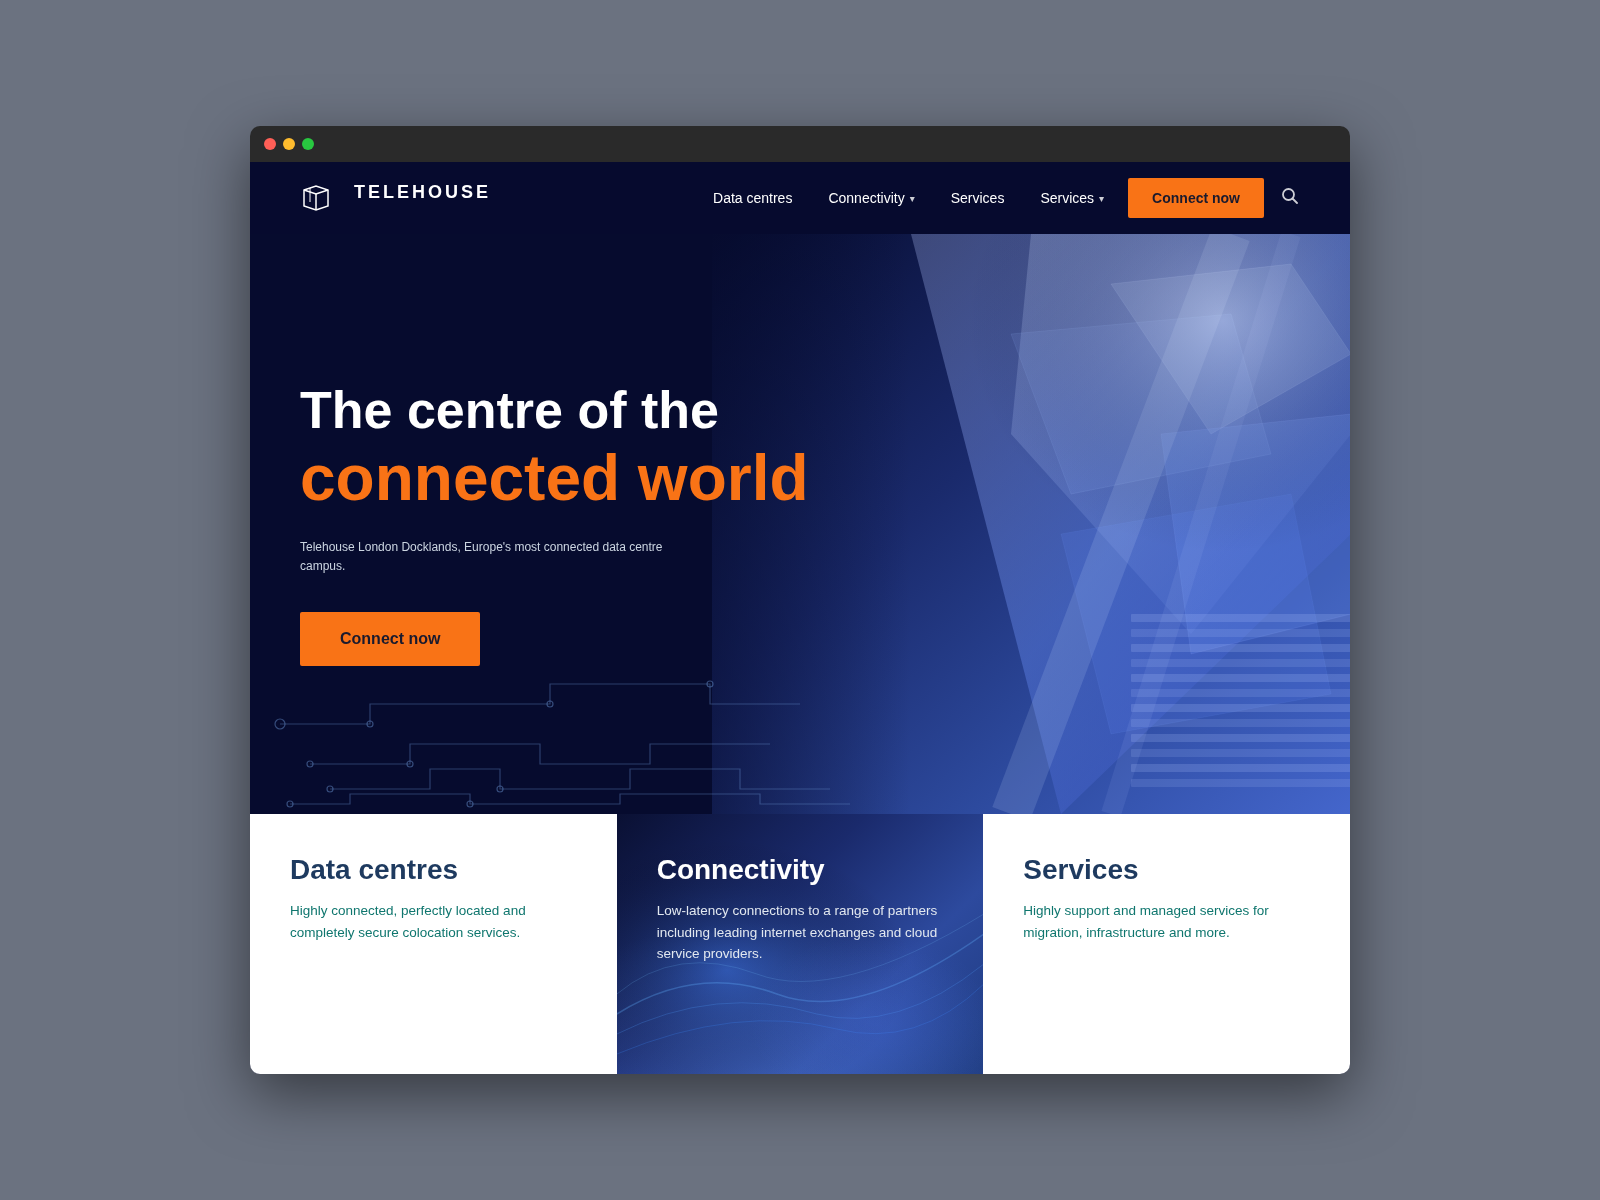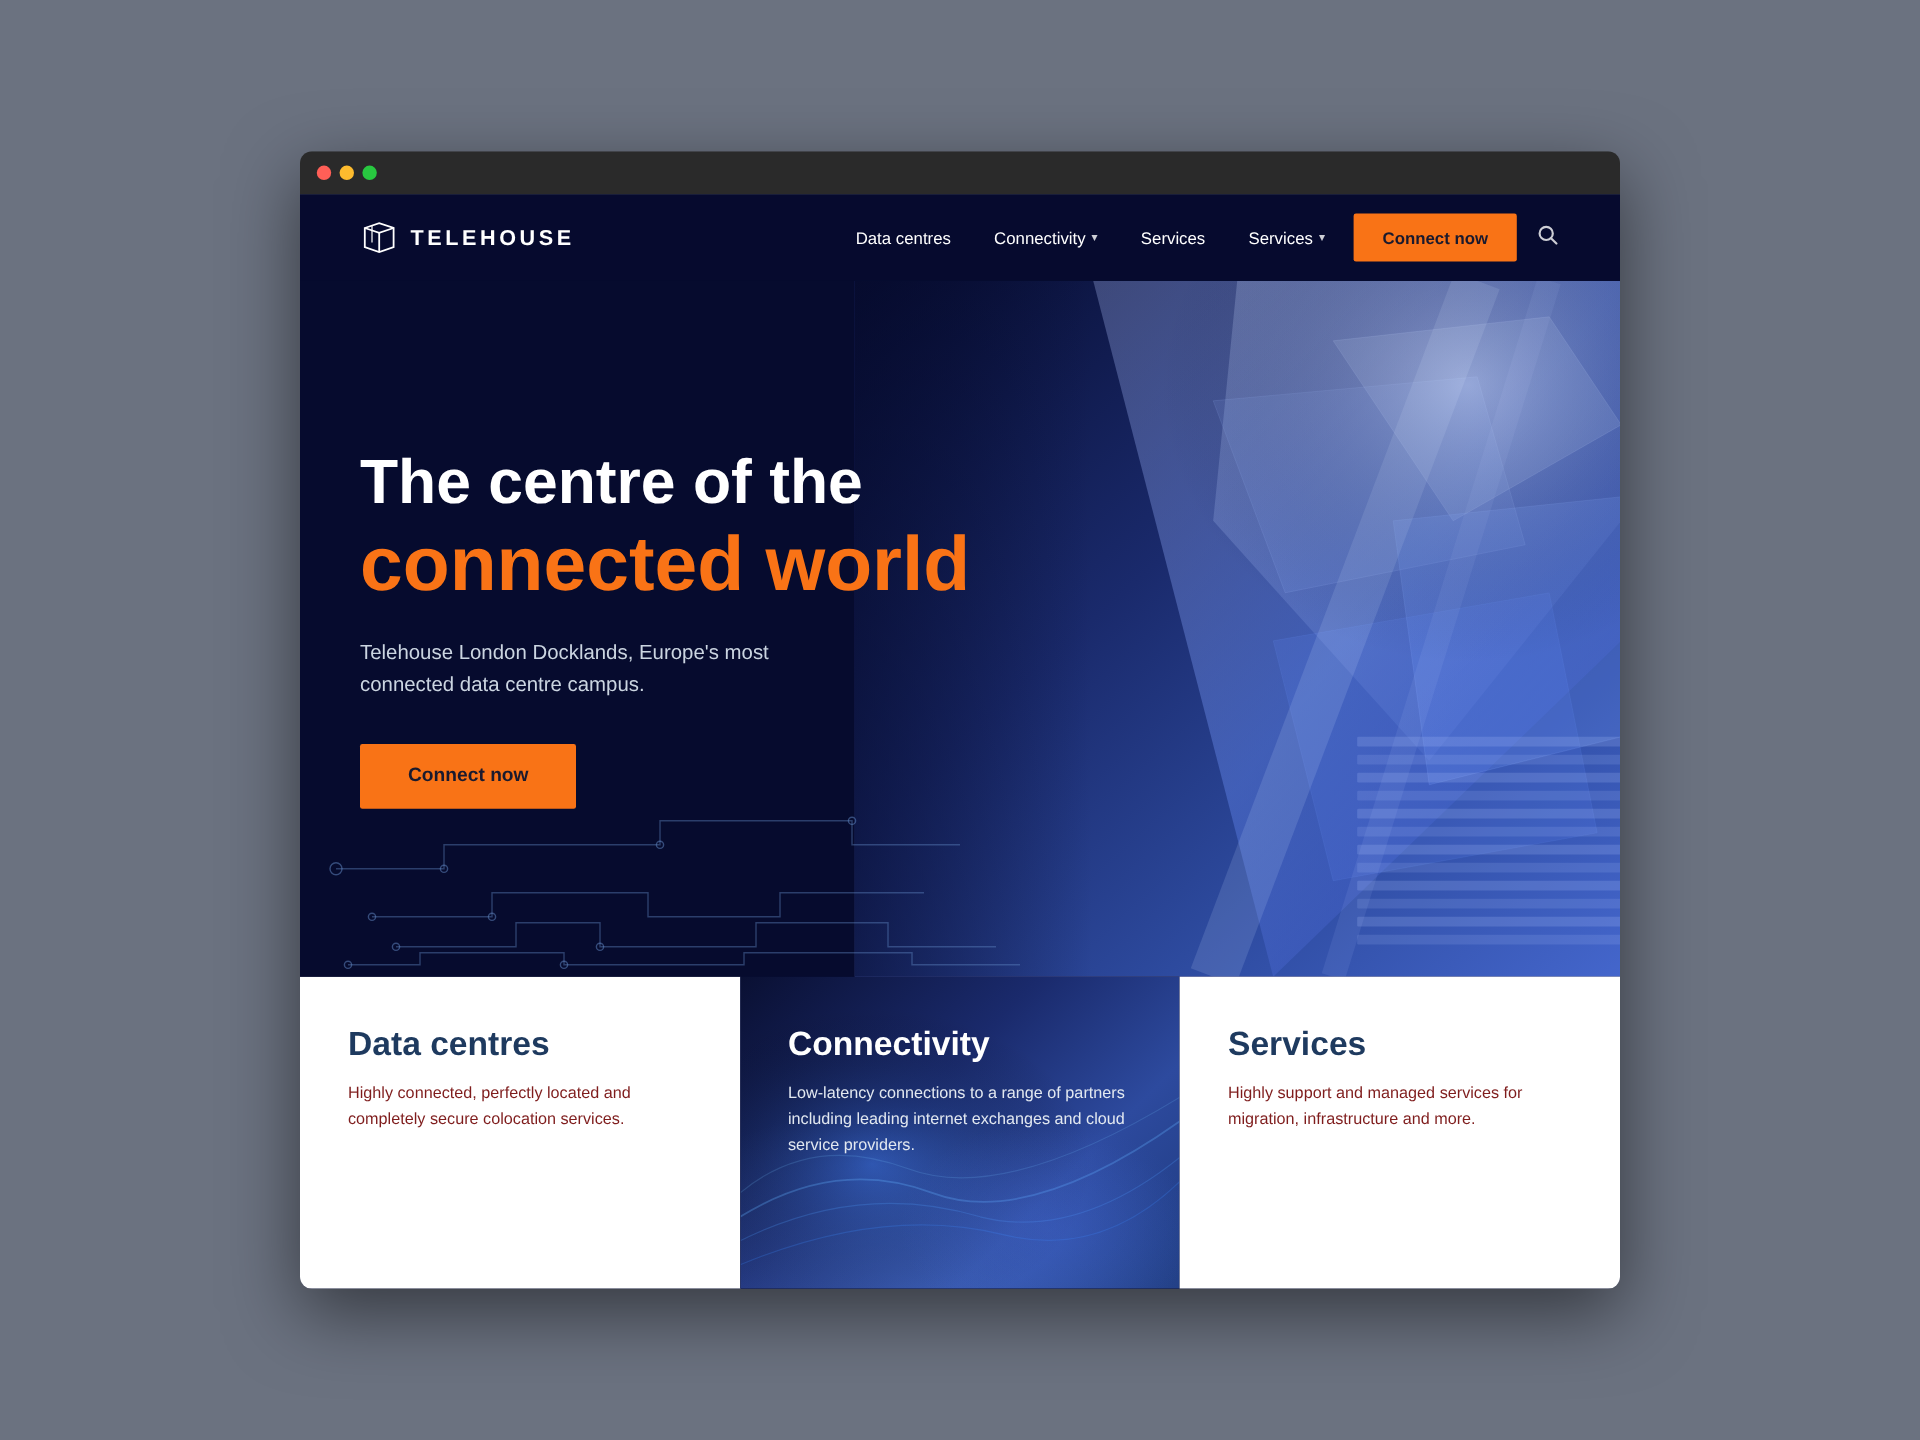--- a/index.html
+++ b/index.html
@@ -45,22 +45,21 @@
       display: flex;
       align-items: center;
       padding: 0 50px;
       height: 72px;
       background: rgba(6,11,46,0.95);
       position: relative;
       z-index: 10;
     }
     .logo-area {
       display: flex;
-      align-items: center;
-      gap: 10px;
+      gap: 22px;
       text-decoration: none;
     }
     .logo-icon {
       width: 32px; height: 32px;
       display: flex; align-items: center; justify-content: center;
     }
     .logo-text {
       color: #ffffff;
       font-weight: 700;
       font-size: 18px;
@@ -194,21 +193,21 @@
     .hero-title-orange {
       color: #f97316;
       font-size: 64px;
       font-weight: 800;
       line-height: 1.1;
       margin-bottom: 24px;
     }
 
     .hero-subtitle {
       color: #cbd5e1;
-      font-size: 17px;
+      font-size: 12px;
       line-height: 1.6;
       margin-bottom: 36px;
       max-width: 400px;
     }
 
     .hero-cta {
       background: #f97316;
       color: #1a1a2e;
       font-weight: 700;
       font-size: 16px;
@@ -281,21 +280,21 @@
     }
 
     .card-title-white {
       color: #ffffff;
       font-size: 28px;
       font-weight: 700;
       margin-bottom: 14px;
     }
 
     .card-desc-gray {
-      color: #7f1d1d;
+      color: #0f766e;
       font-size: 13.5px;
       line-height: 1.6;
     }
 
     .card-desc-light {
       color: #e2e8f0;
       font-size: 13.5px;
       line-height: 1.6;
     }
   </style>

